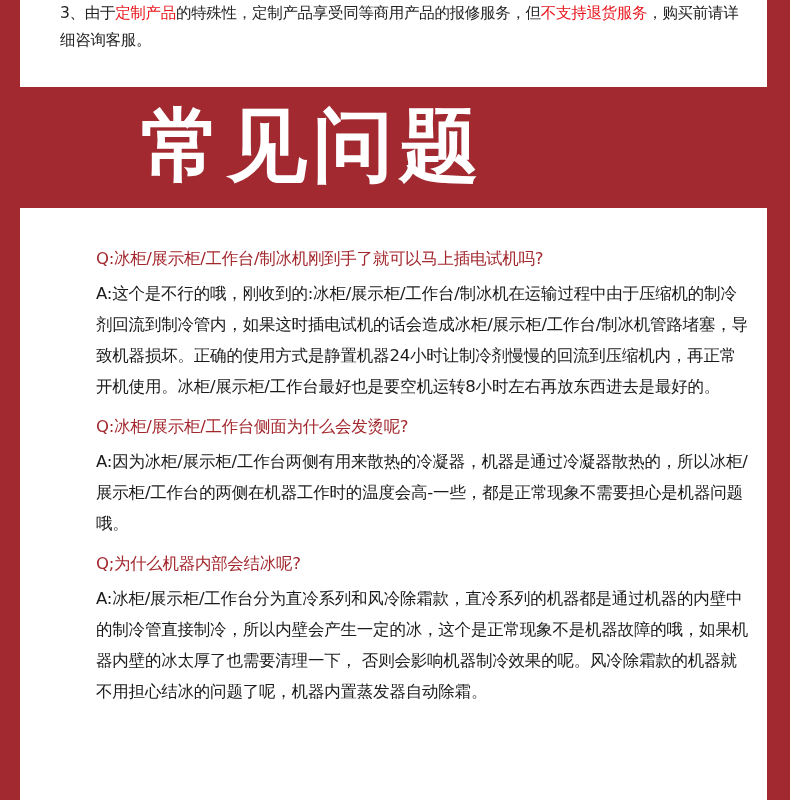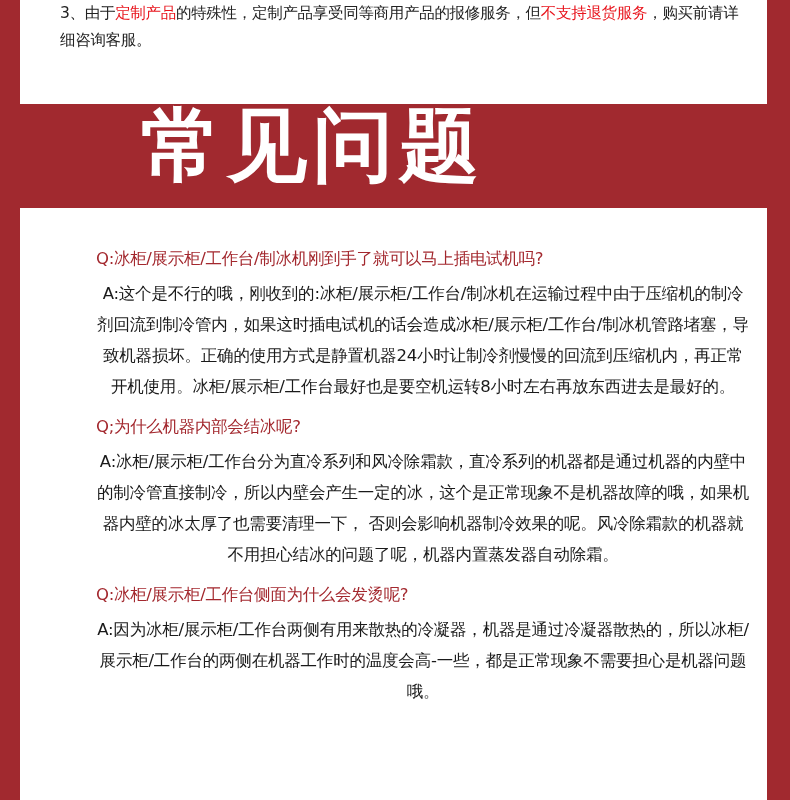--- a/index.html
+++ b/index.html
@@ -3,21 +3,21 @@
 <meta charset="utf-8">
 <style>
   html, body { margin:0; padding:0; }
   body {
     width:790px; height:800px; overflow:hidden;
     background:#a1292f;
     font-family:"DejaVu Sans","Liberation Sans",sans-serif;
     position:relative;
   }
   .card-top {
-    position:absolute; left:20px; top:0; width:747px; height:104px;
+    position:absolute; left:20px; top:0; width:747px; height:87px;
     background:#fff;
   }
   .notice {
     position:absolute; left:40px; top:0px; width:690px;
     font-size:15.5px; line-height:27px; color:#222;
     letter-spacing:-0.3px;
   }
   .hl { color:#e8141c; }
   .title {
     position:absolute; left:0; top:96px; width:626px; height:100px;
@@ -30,43 +30,43 @@
   }
   .faq {
     position:absolute; left:68px; top:30px; width:670px;
   }
   .q {
     color:#a3282e; font-size:16.5px; line-height:26px;
     margin:0 0 6px 0; letter-spacing:-0.3px;
   }
   .a {
     color:#1a1a1a; font-size:16.5px; line-height:31px;
-    margin:0 0 12px 0; letter-spacing:-0.2px;text-align:center;
+    margin:0 0 12px 0; letter-spacing:-0.2px;
   }
   .item { margin:8px; }
 </style>
 </head>
 <body>
 
 <div class="card-top">
   <div class="notice"><span>3、由于</span><span class="hl">定制产品</span><span>的特殊性，定制产品享受同等商用产品的报修服务，但</span><span class="hl">不支持退货服务</span><span>，购买前请详细咨询客服。</span></div>
 </div>
 
 <div class="title">常见问题</div>
 
 <div class="card-faq">
   <div class="faq">
     <div class="item">
       <p class="q">Q:冰柜/展示柜/工作台/制冰机刚到手了就可以马上插电试机吗?</p>
       <p class="a">A:这个是不行的哦，刚收到的:冰柜/展示柜/工作台/制冰机在运输过程中由于压缩机的制冷剂回流到制冷管内，如果这时插电试机的话会造成冰柜/展示柜/工作台/制冰机管路堵塞，导致机器损坏。正确的使用方式是静置机器24小时让制冷剂慢慢的回流到压缩机内，再正常开机使用。冰柜/展示柜/工作台最好也是要空机运转8小时左右再放东西进去是最好的。</p>
     </div>
     <div class="item">
+      <p class="q">Q:冰柜/展示柜/工作台侧面为什么会发烫呢?</p>
+      <p class="a">A:因为冰柜/展示柜/工作台两侧有用来散热的冷凝器，机器是通过冷凝器散热的，所以冰柜/展示柜/工作台的两侧在机器工作时的温度会高-一些，都是正常现象不需要担心是机器问题哦。</p>
+    </div>
+    <div class="item">
       <p class="q">Q;为什么机器内部会结冰呢?</p>
       <p class="a">A:冰柜/展示柜/工作台分为直冷系列和风冷除霜款，直冷系列的机器都是通过机器的内壁中的制冷管直接制冷，所以内壁会产生一定的冰，这个是正常现象不是机器故障的哦，如果机器内壁的冰太厚了也需要清理一下， 否则会影响机器制冷效果的呢。风冷除霜款的机器就不用担心结冰的问题了呢，机器内置蒸发器自动除霜。</p>
-    </div>
-    <div class="item">
-      <p class="q">Q:冰柜/展示柜/工作台侧面为什么会发烫呢?</p>
-      <p class="a">A:因为冰柜/展示柜/工作台两侧有用来散热的冷凝器，机器是通过冷凝器散热的，所以冰柜/展示柜/工作台的两侧在机器工作时的温度会高-一些，都是正常现象不需要担心是机器问题哦。</p>
     </div>
     <div class="item">
     </div>
   </div>
 </div>
 
 </body></html>

